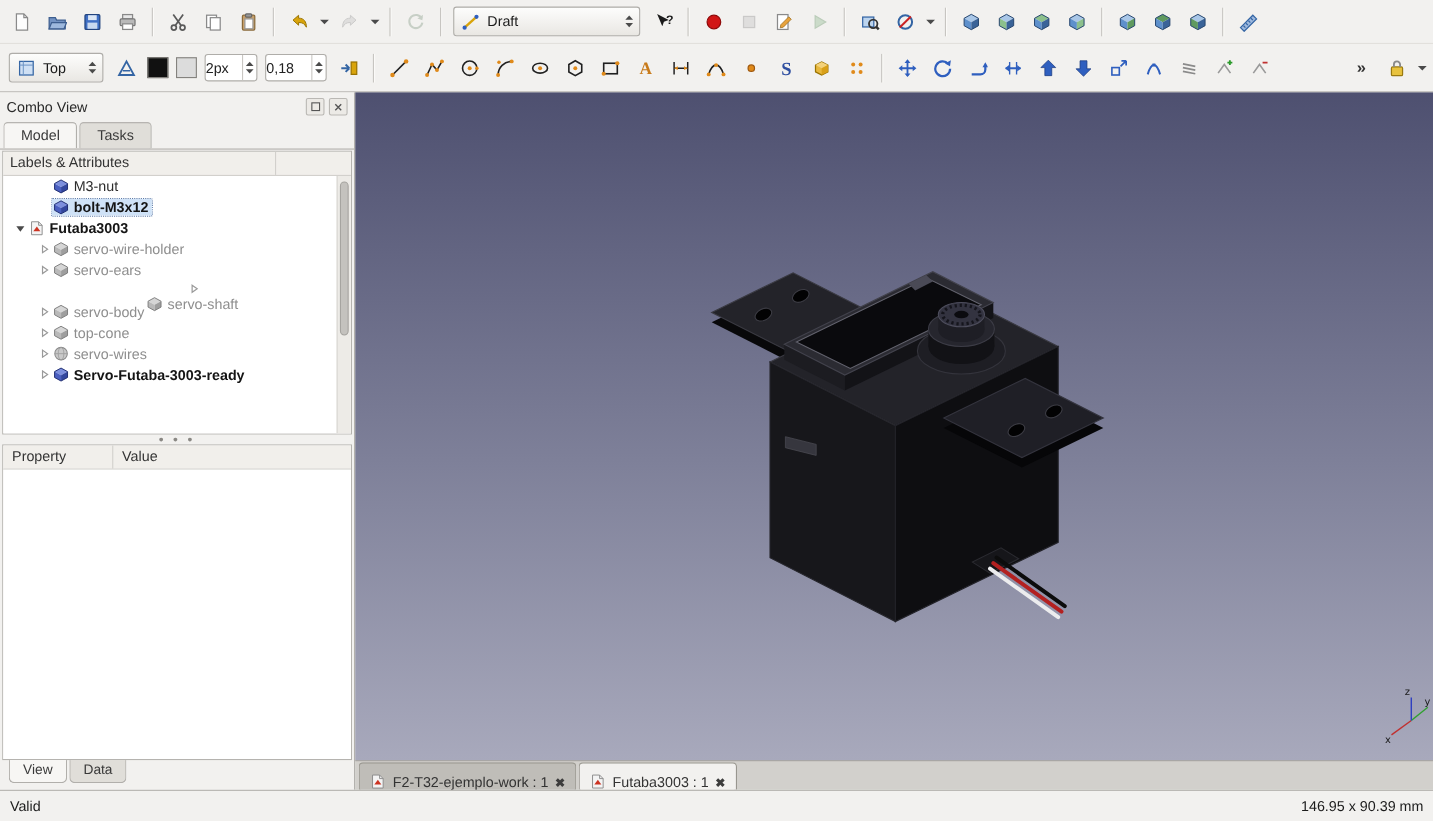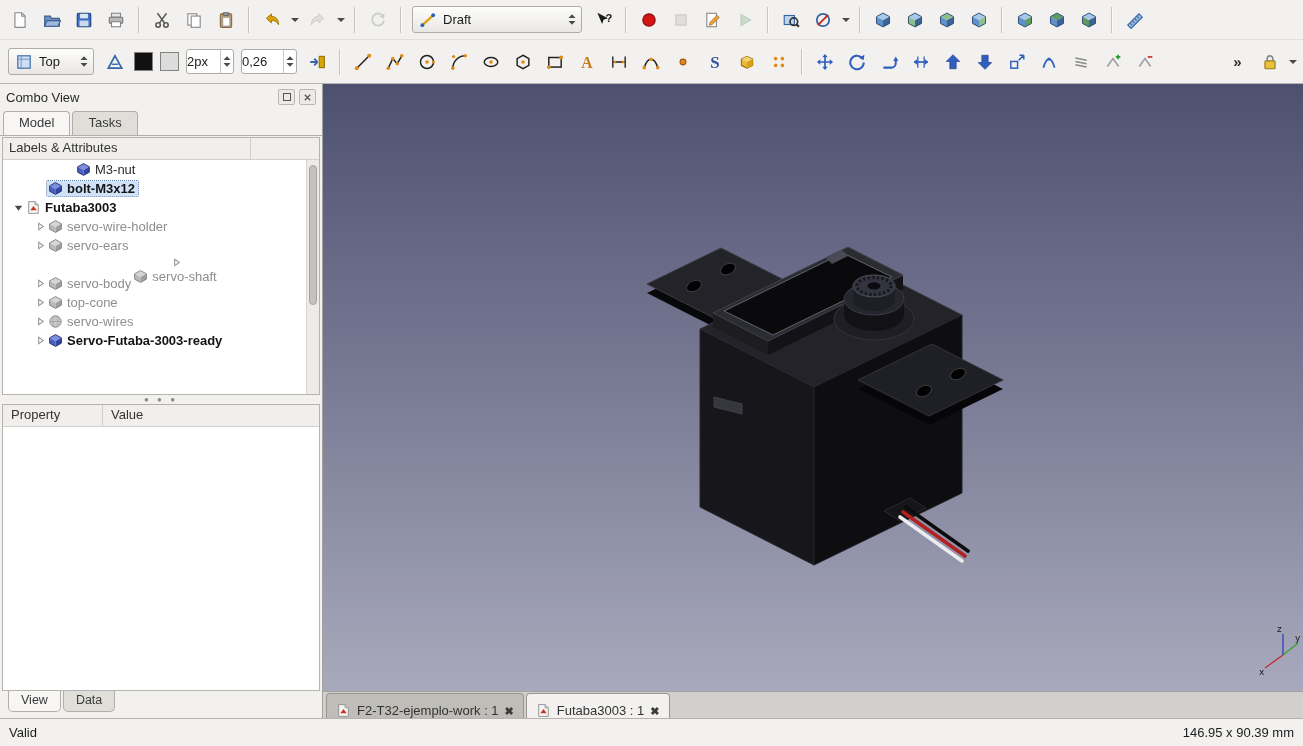--- a/index.html
+++ b/index.html
@@ -353,21 +353,21 @@
       <div class="tspin" style="width: 48px;">
         <span class="sval">2px</span>
         <span class="sarr">
           <svg width="10" height="15" viewBox="0 0 10 15">
             <path d="M1.5 6 L5 2.2 L8.5 6z" fill="#4a4a4a"></path>
             <path d="M1.5 9 L5 12.8 L8.5 9z" fill="#4a4a4a"></path>
           </svg>
         </span>
       </div>
       <div class="tspin" style="width: 56px;">
-        <span class="sval">0,26</span>
+        <span class="sval">0,18</span>
         <span class="sarr">
           <svg width="10" height="15" viewBox="0 0 10 15">
             <path d="M1.5 6 L5 2.2 L8.5 6z" fill="#4a4a4a"></path>
             <path d="M1.5 9 L5 12.8 L8.5 9z" fill="#4a4a4a"></path>
           </svg>
         </span>
       </div>
       <div class="tbtn">
         <span class="icn">
           <svg width="18" height="18" viewBox="0 0 16 16">
@@ -618,21 +618,21 @@
       <div class="cv-tabs">
         <div class="cv-tab active">Model</div>
         <div class="cv-tab">Tasks</div>
       </div>
       <div class="cv-content">
         <div class="tree-wrap">
           <div class="tree-header">
             <span class="th1">Labels &amp; Attributes</span>
           </div>
           <div class="tree-body" id="treeBody">
-            <div class="trow" style="padding-left: 30px; margin-left: 28px;">
+            <div class="trow" style="padding-left: 30px;">
                 <span class="texp"></span>
                 <span class="selwrap">
                   <span class="ticon">
                     <svg width="15" height="15" viewBox="0 0 14 14">
                       <path d="M1.5 4.5 L7 7.5 L12.5 4.5 L7 1.5z" fill="#7c8fdd"></path>
                       <path d="M1.5 4.5 L7 7.5 V12.5 L1.5 9.5z" fill="#4a5fc0"></path>
                       <path d="M7 7.5 V12.5 L12.5 9.5 V4.5z" fill="#33479e"></path>
                       <path d="M7 1.5 L12.5 4.5 V9.5 L7 12.5 L1.5 9.5 V4.5z" fill="none" stroke="#1d2a6e" stroke-width="0.8"></path>
                     </svg>
                   </span>

